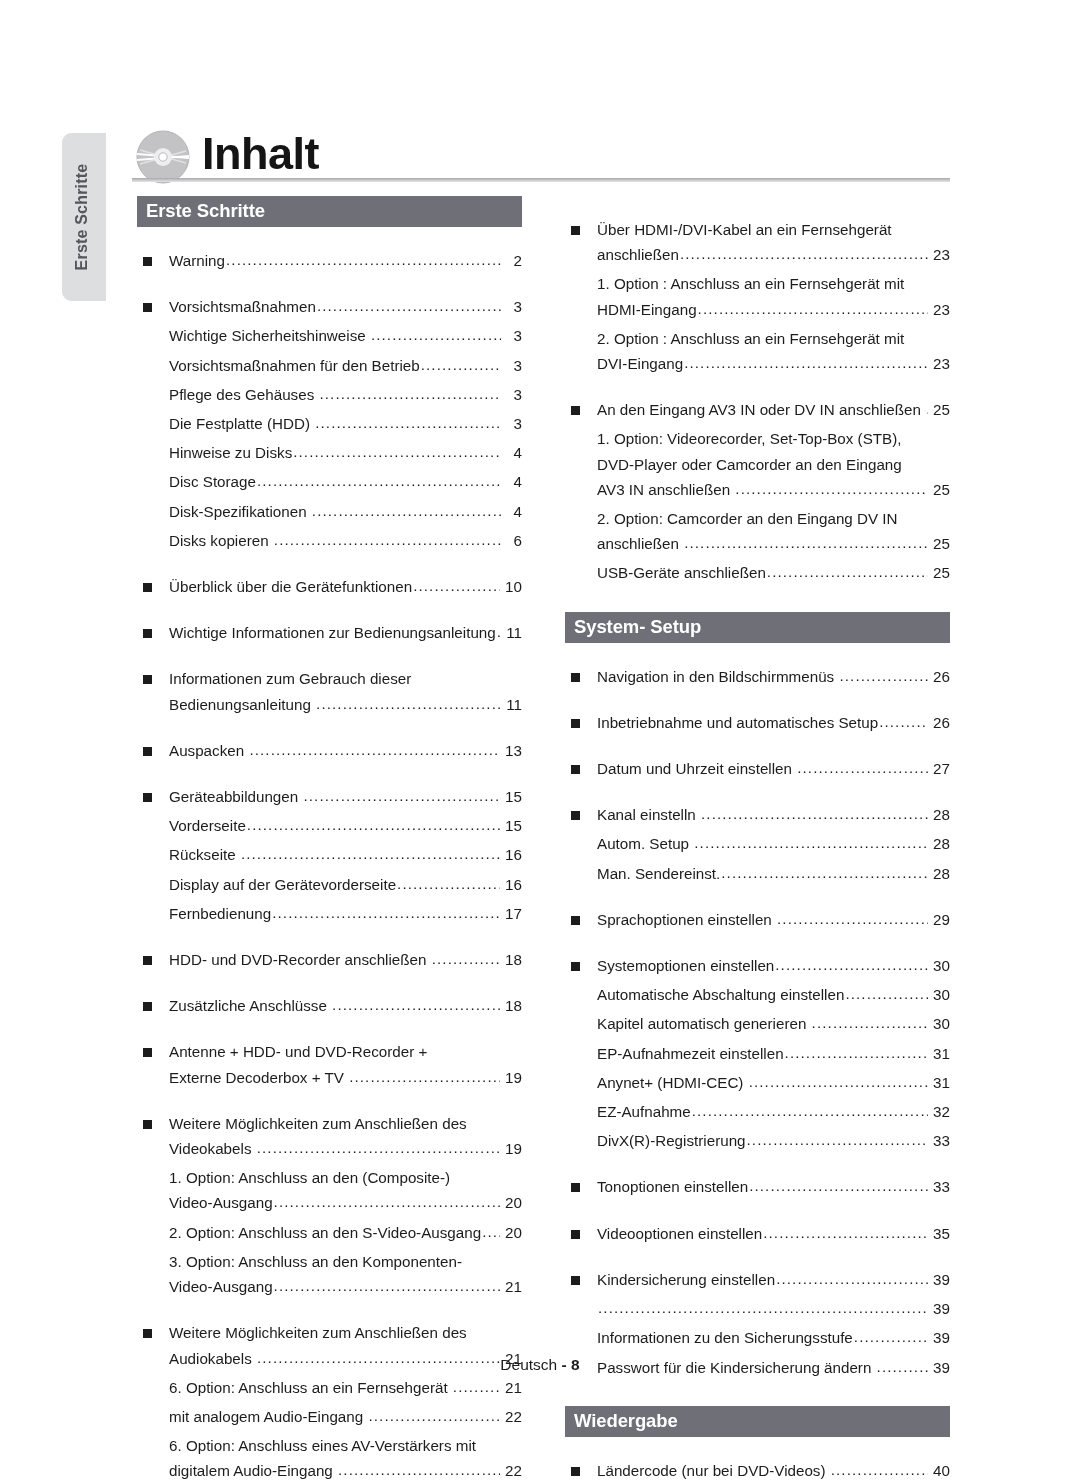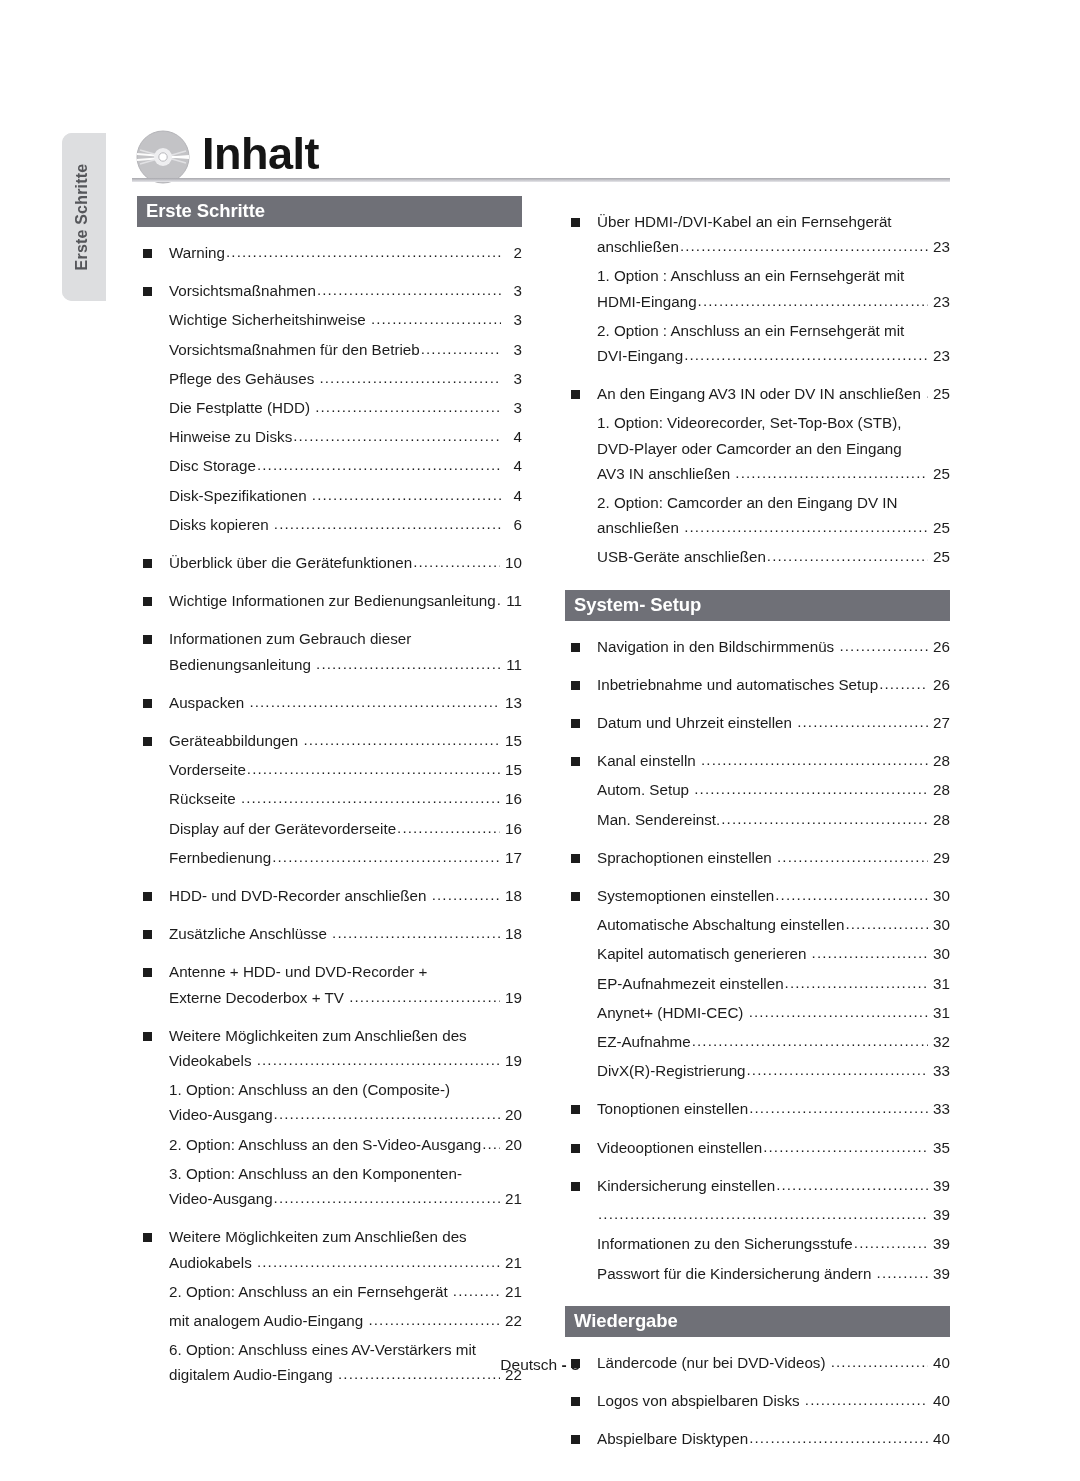--- a/index.html
+++ b/index.html
@@ -97,37 +97,37 @@
 
   .section-bar {
     background: #6f7077;
     height: 31px;
     margin-bottom: 8px;
     display: flex;
     align-items: center;
     padding-left: 9px;
     box-sizing: border-box;
   }
-  .section-bar.gap-top { margin-top: 20px; }
+  .section-bar.gap-top { margin-top: 26px; }
   .section-bar-title {
     color: #ffffff;
     font-size: 18.5px;
     font-weight: bold;
     letter-spacing: -0.1px;
     line-height: 1;
   }
 
   
   .entry {
     position: relative;
     font-size: 15.2px;
     color: #1c1c1c;
     line-height: 25.2px;
   }
-  .entry.lvl1 { padding-left: 32px; margin-top: 13px; }
+  .entry.lvl1 { padding-left: 32px; margin-top: 21px; }
   .entry.lvl2 { padding-left: 32px; margin-top: 4px; }
 
   .bullet {
     position: absolute;
     left: 6px;
     top: 9px;
     width: 9px;
     height: 9px;
     background: #1c1c1c;
   }
@@ -400,21 +400,21 @@
       <span class="bullet"></span>
       <div class="cont-line">Weitere Möglichkeiten zum Anschließen des</div>
       <div class="line">
         <span class="line-text">Audiokabels </span>
         <span class="dots">........................................................................................................................</span>
         <span class="pageno"> 21</span>
       </div>
     </div>
     <div class="entry lvl2">
       <div class="line">
-        <span class="line-text">2. Option: Anschluss an ein Fernsehgerät </span>
+        <span class="line-text">6. Option: Anschluss an ein Fernsehgerät </span>
         <span class="dots">........................................................................................................................</span>
         <span class="pageno"> 21</span>
       </div>
     </div>
     <div class="entry lvl2">
       <div class="line">
         <span class="line-text">mit analogem Audio-Eingang </span>
         <span class="dots">........................................................................................................................</span>
         <span class="pageno"> 22</span>
       </div>

